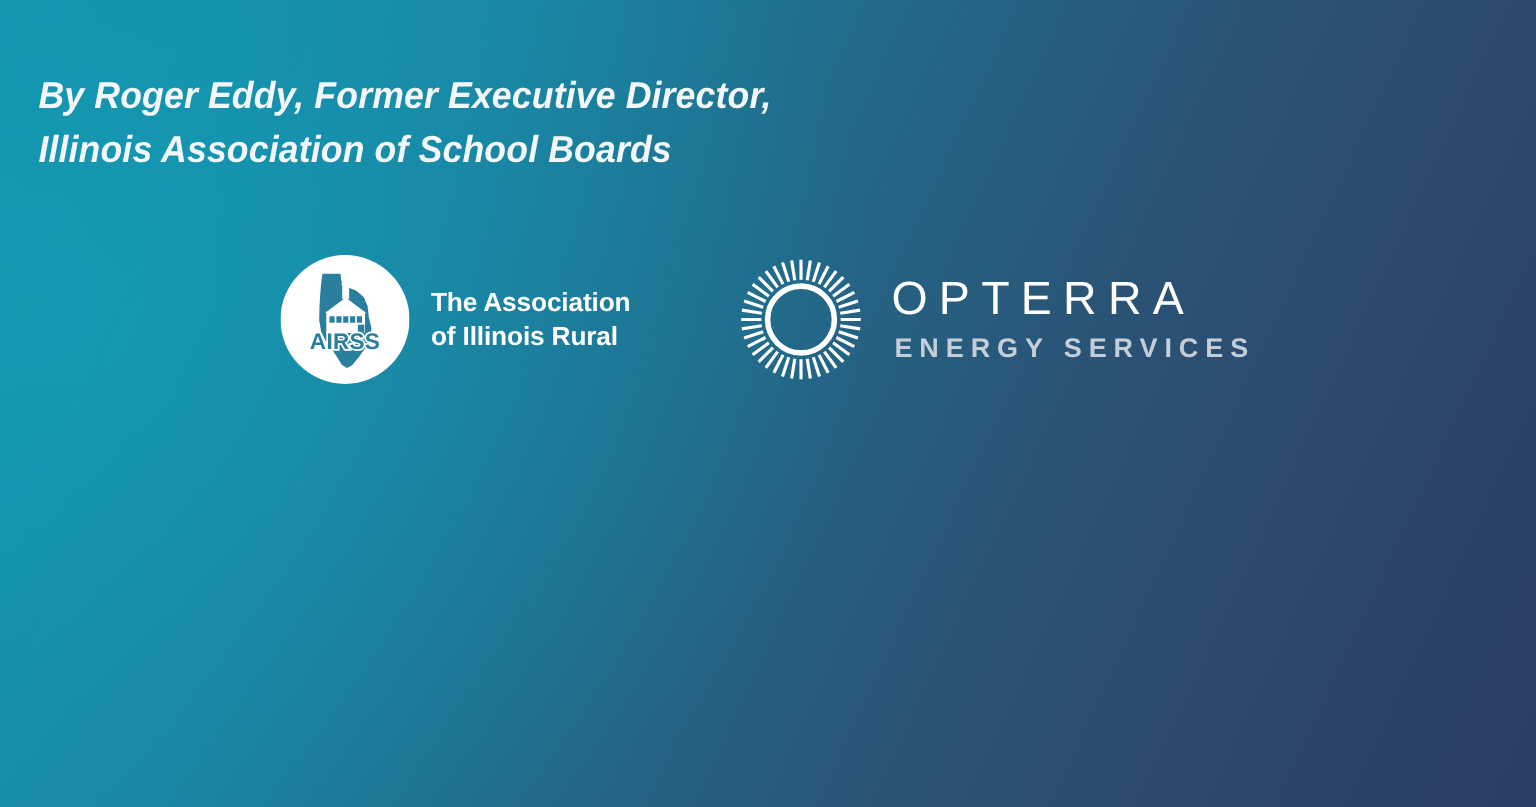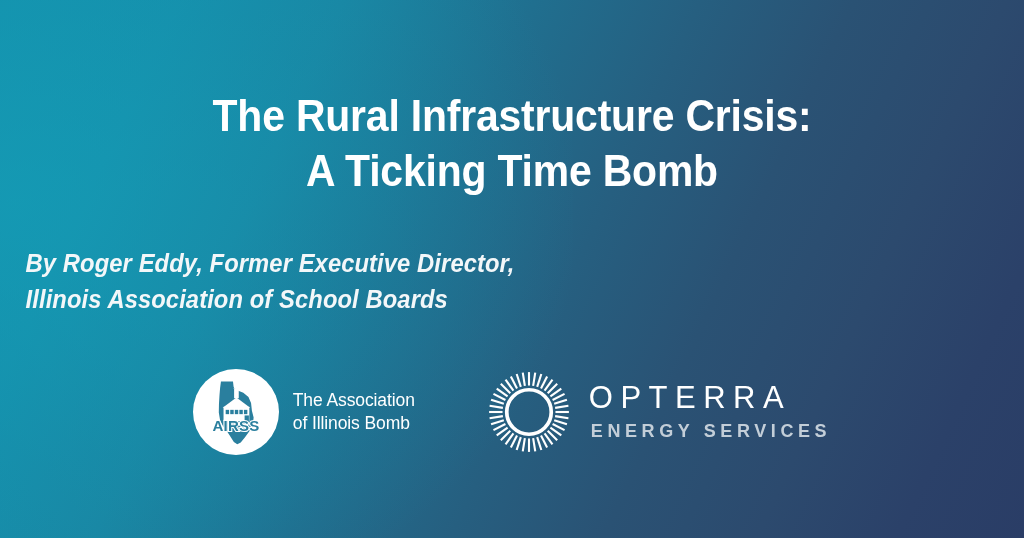--- a/index.html
+++ b/index.html
@@ -107,21 +107,21 @@
     display:block;
   }
   .airss-text {
     display:flex;
     flex-direction:column;
     justify-content:center;
   }
   .airss-text span {
     color:#ffffff;
     font-size:17.5px;
-    font-weight:400;
+    font-weight:700;
     line-height:1.33;
     white-space:nowrap;
     letter-spacing:-0.1px;
   }
 
   
   .opterra-lockup {
     display:flex;
     align-items:center;
     gap:18px;
@@ -153,24 +153,20 @@
     margin-left:2px;
     white-space:nowrap;
   }
 </style>
 </head>
 <body>
 
 <div id="slide">
   <div id="content">
 
-    <div class="title-block">
-      <span class="title-line">The Rural Infrastructure Crisis:</span>
-      <span class="title-line">A Ticking Time Bomb</span>
-    </div>
 
     <div class="subtitle-block">
       <span class="subtitle-line">By Roger Eddy, Former Executive Director,</span>
       <span class="subtitle-line">Illinois Association of School Boards</span>
     </div>
 
     <div class="logos-row">
 
       <div class="airss-lockup">
 
@@ -204,21 +200,21 @@
             <rect x="59.2" y="47.5" width="4.0" height="5.0"></rect>
 
             <rect x="60.0" y="54.0" width="5.0" height="6.5"></rect>
           </g>
 
           <text x="50" y="72.5" text-anchor="middle" font-family="Liberation Sans, sans-serif" font-size="17.5" font-weight="700" letter-spacing="0.2" fill="#2a7f9e" stroke="#ffffff" stroke-width="2.6" paint-order="stroke">AIRSS</text>
         </svg>
 
         <div class="airss-text">
           <span>The Association</span>
-          <span>of Illinois Bomb</span>
+          <span>of Illinois Rural</span>
         </div>
       </div>
 
       <div class="opterra-lockup">
 
         <svg class="opterra-mark" viewBox="0 0 100 100">
           <g id="rays" fill="#ffffff">
               <line x1="50.00" y1="18.50" x2="50.00" y2="2.50" stroke="#ffffff" stroke-width="2.5" stroke-linecap="butt"></line>
               <line x1="54.93" y1="18.89" x2="57.43" y2="3.08" stroke="#ffffff" stroke-width="2.5" stroke-linecap="butt"></line>
               <line x1="59.73" y1="20.04" x2="64.68" y2="4.82" stroke="#ffffff" stroke-width="2.5" stroke-linecap="butt"></line>

